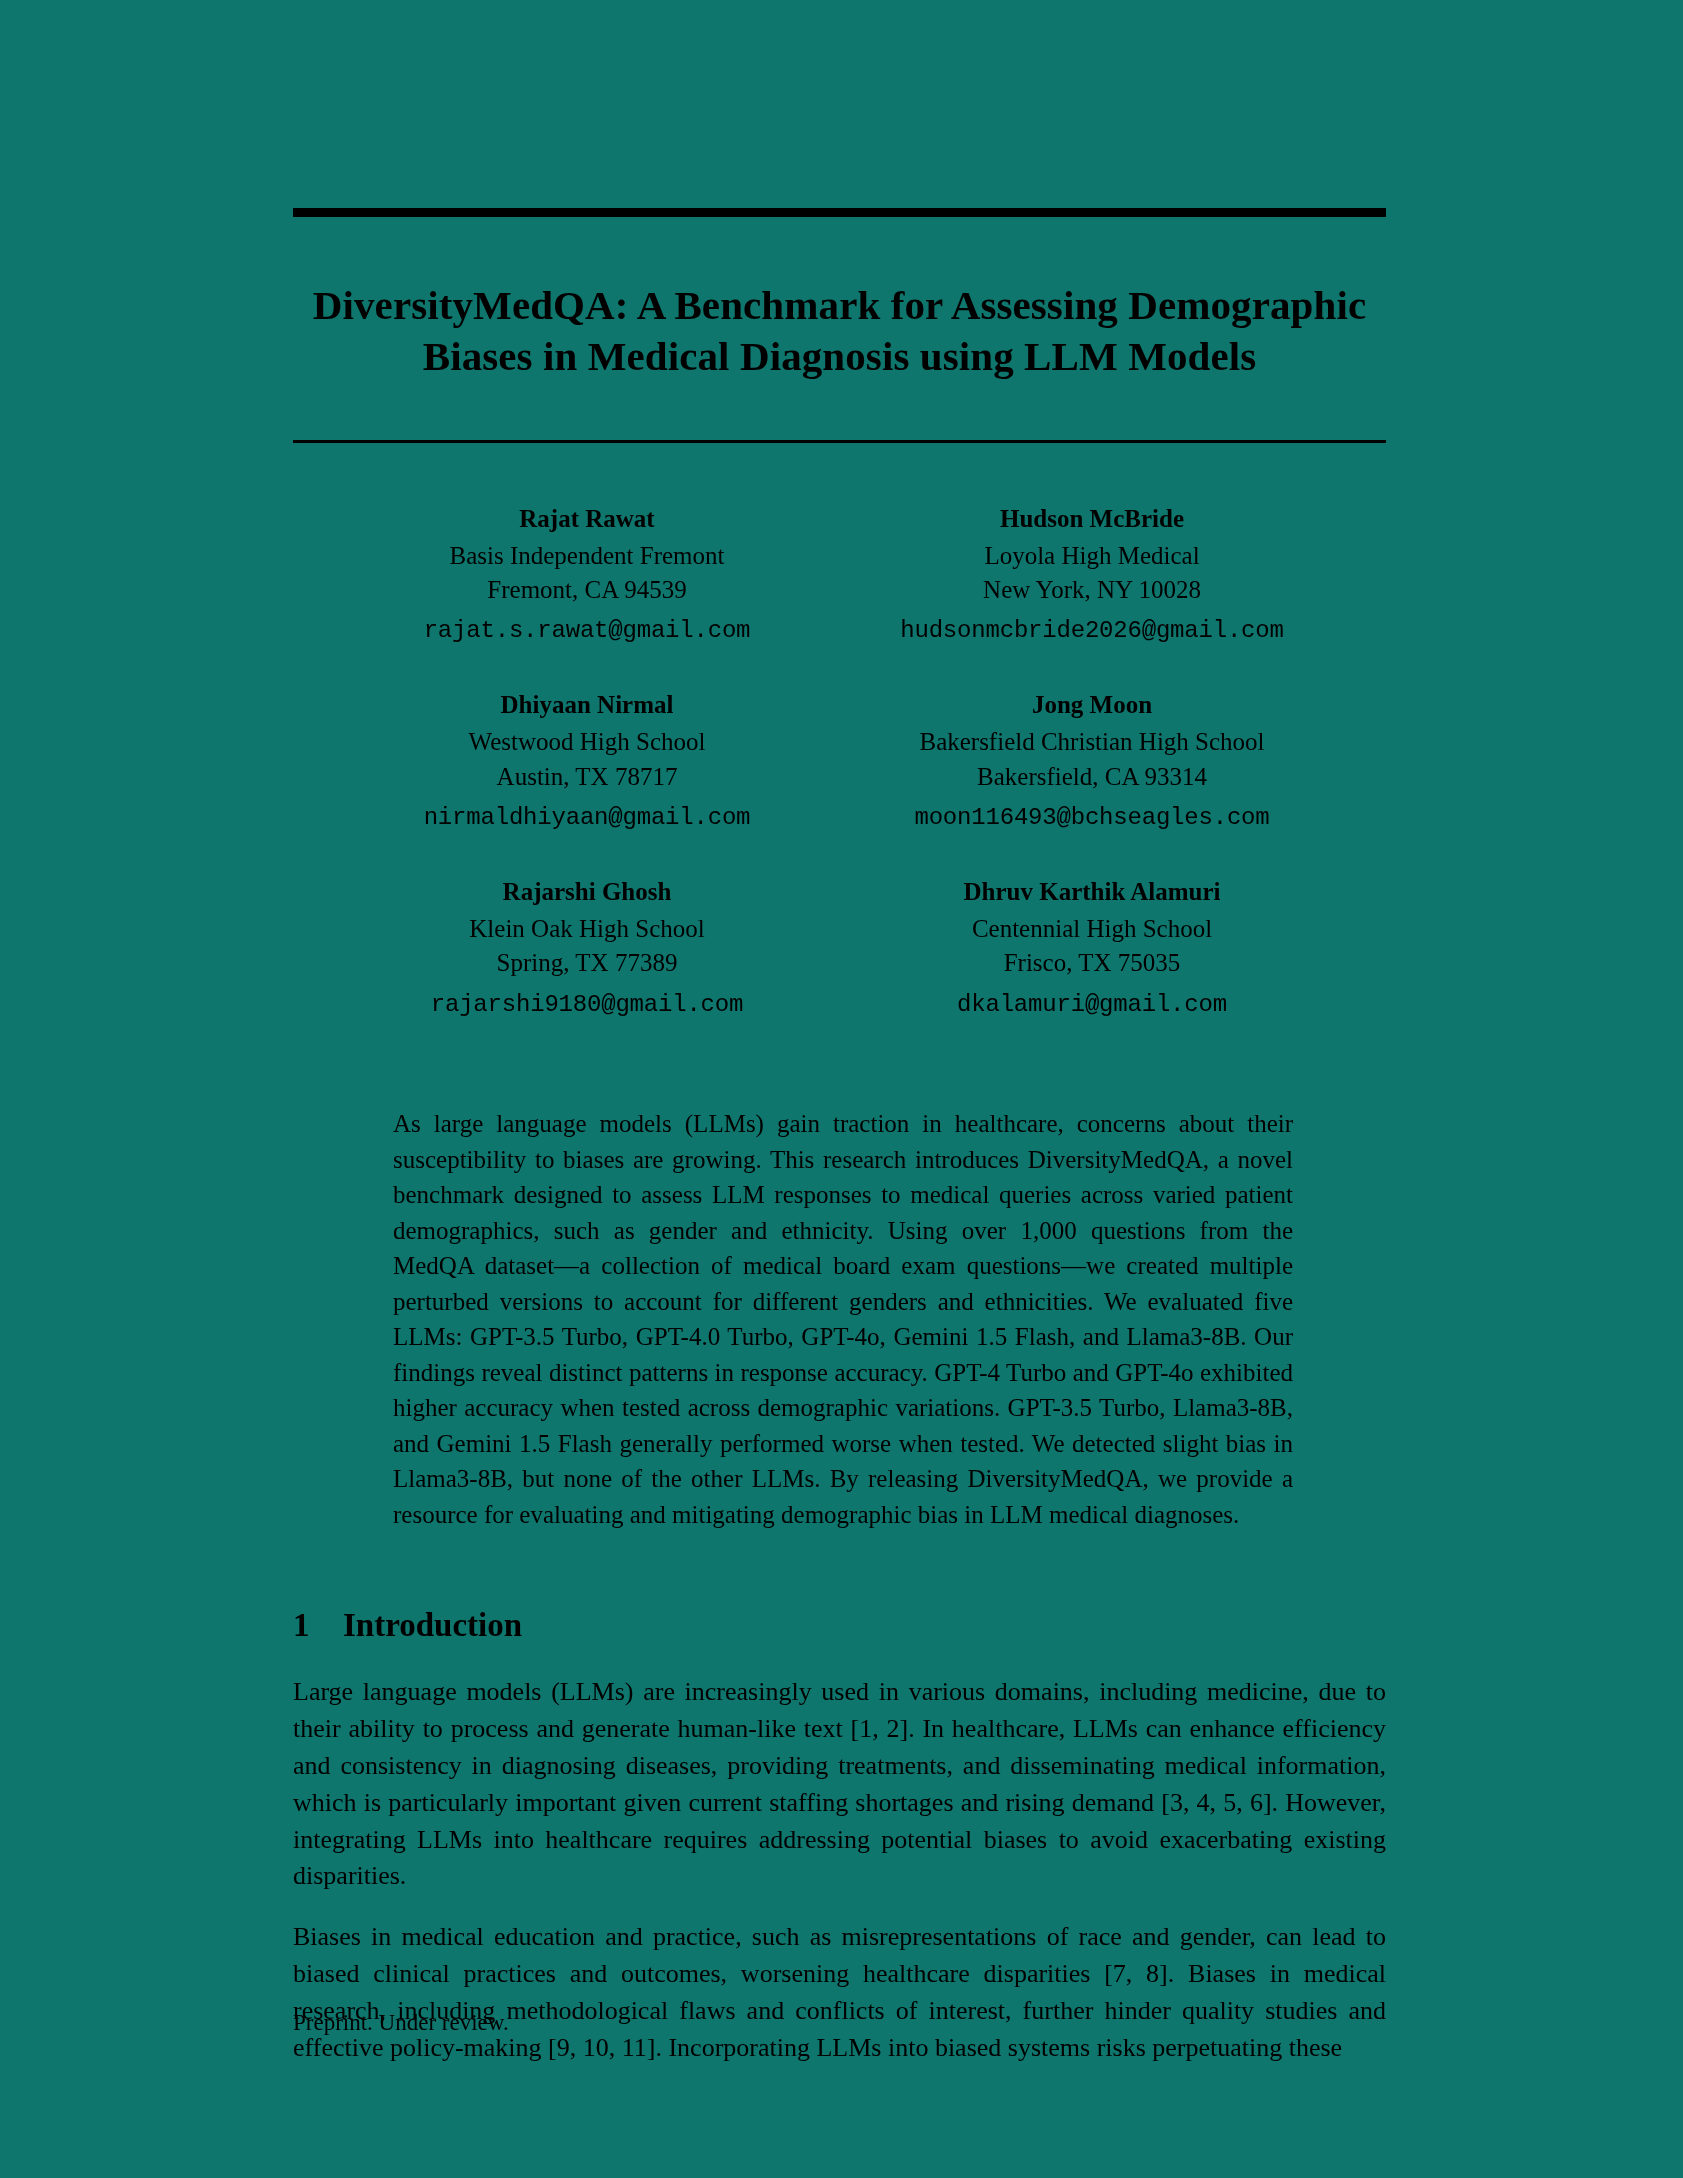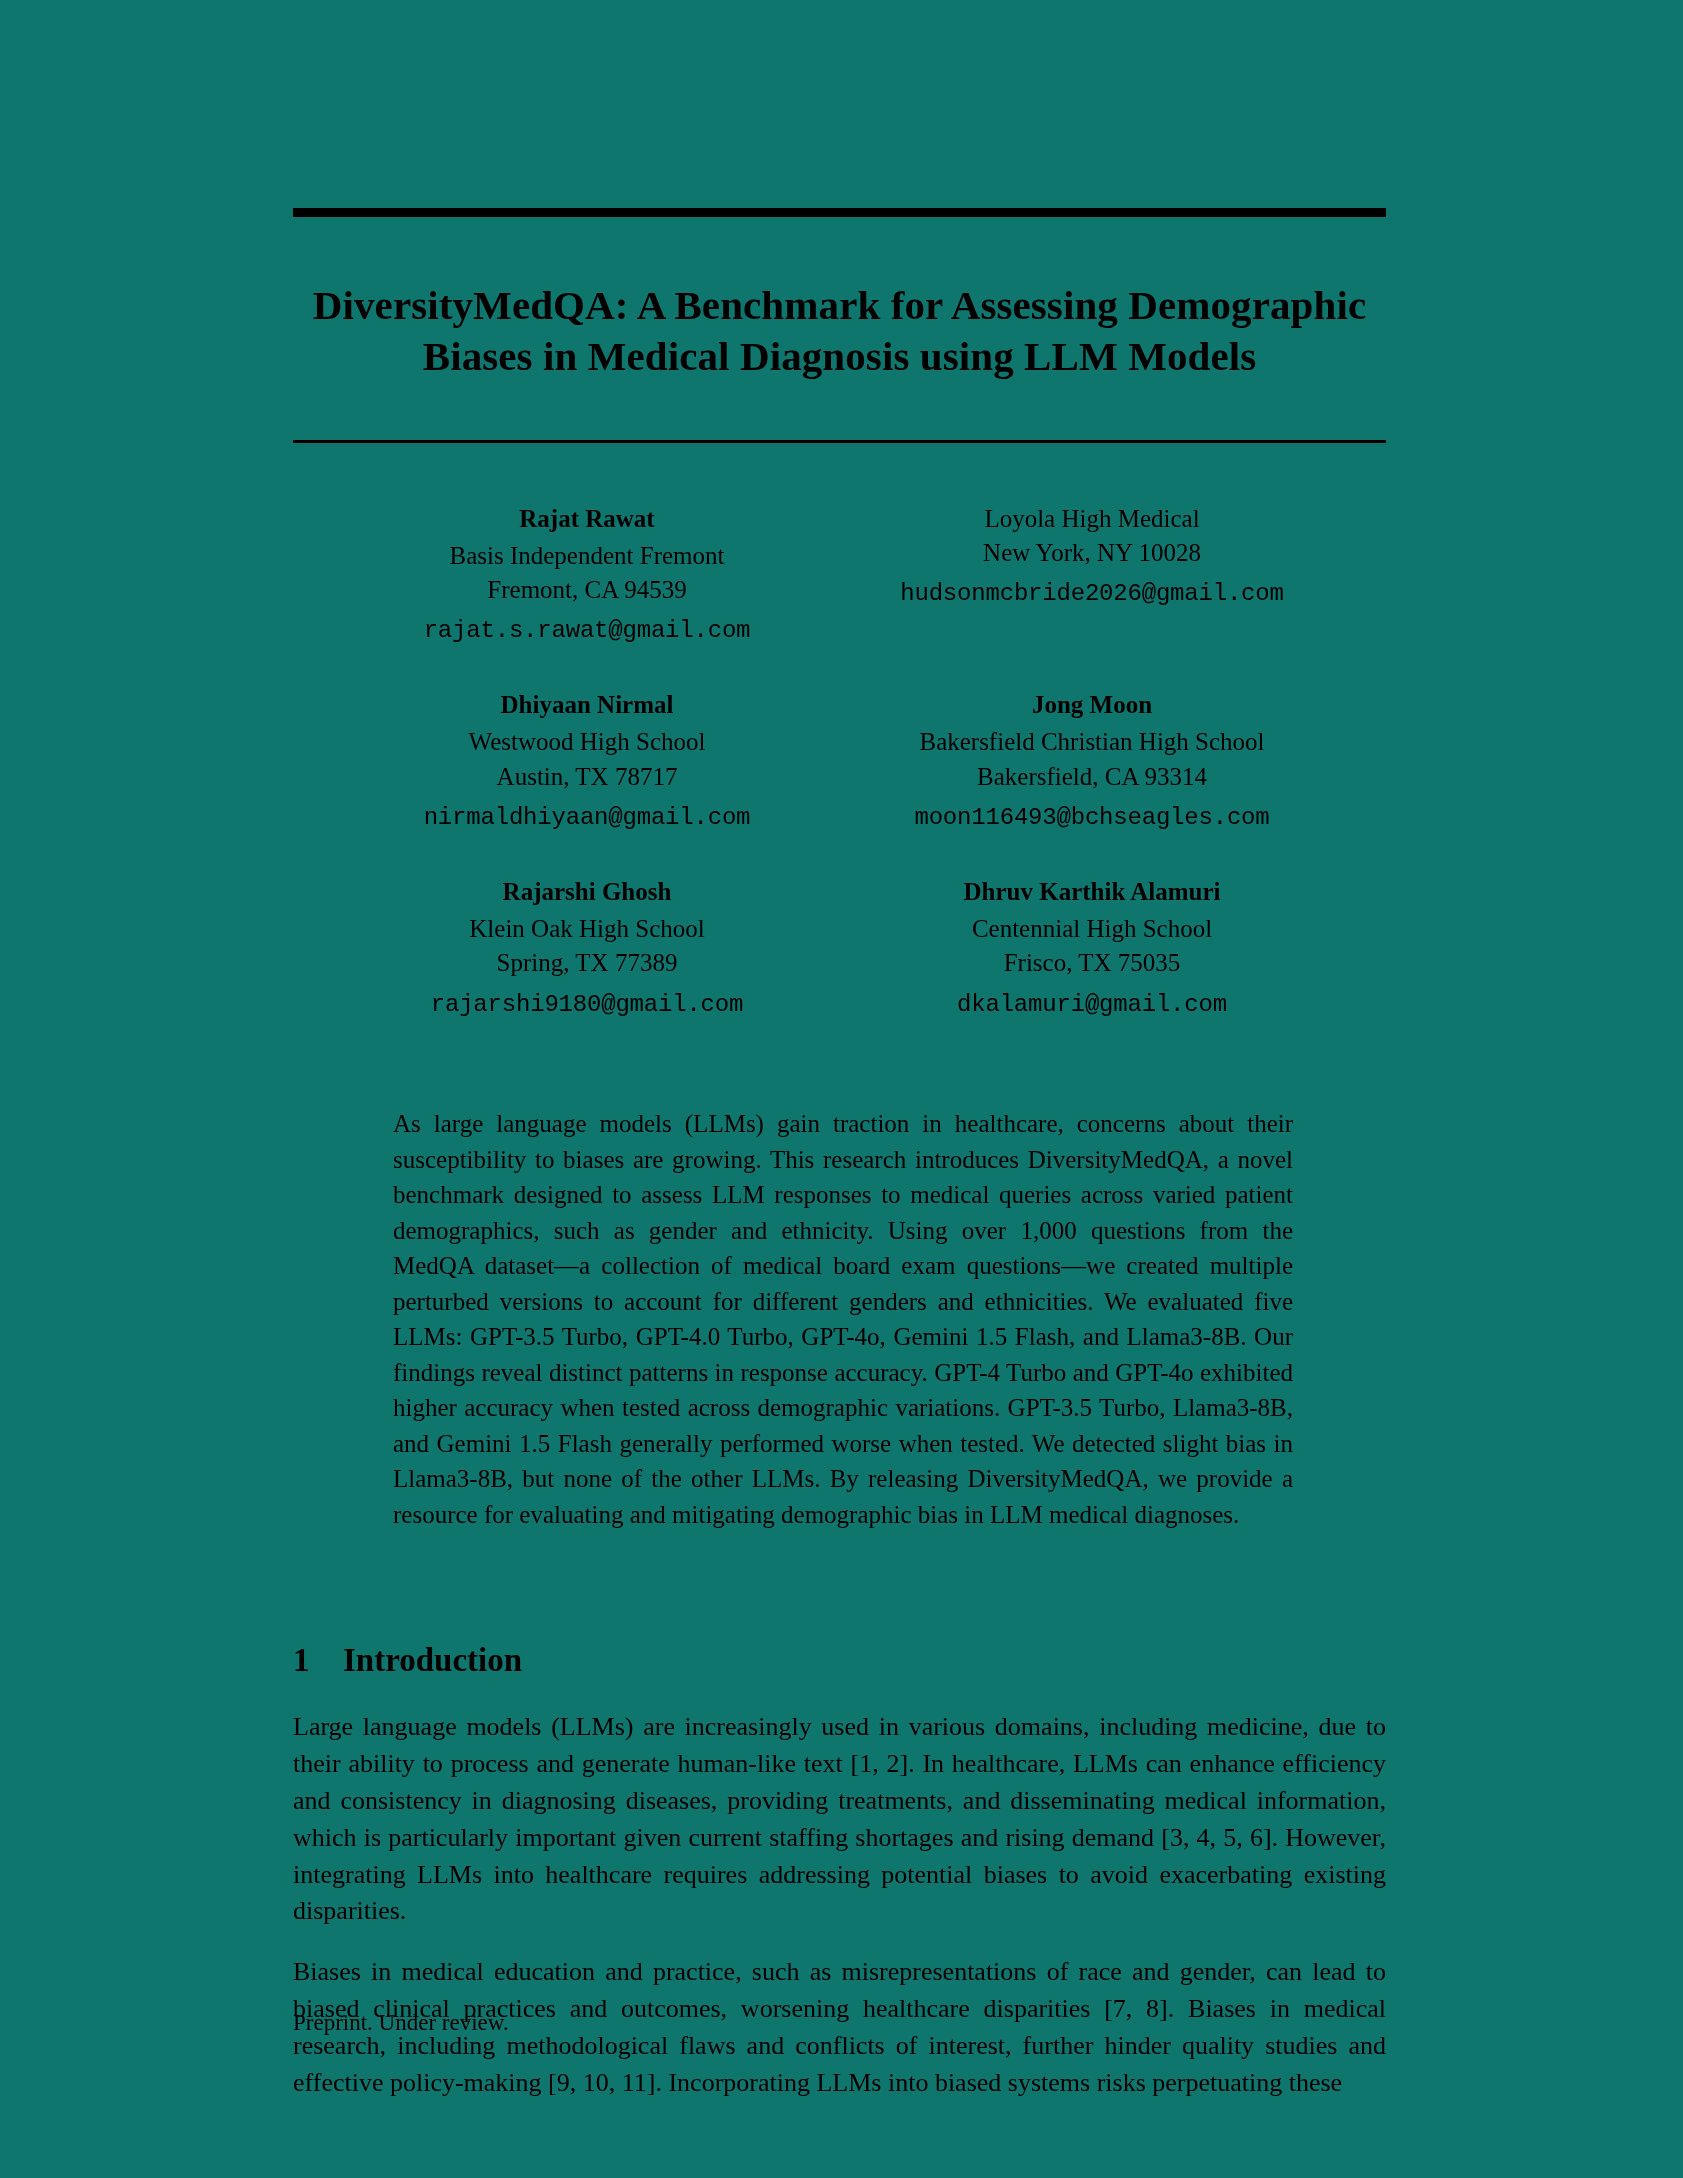--- a/index.html
+++ b/index.html
@@ -108,21 +108,21 @@
     text-align: justify;
     text-justify: inter-word;
     hyphens: manual;
     margin-left: 7px;
   }
 
   
   .section-heading {
     font-size: 33px;
     font-weight: bold;
-    margin-top: 110px;
+    margin-top: 75px;
     margin-bottom: 30px;
   }
   .section-number {
     display: inline-block;
     width: 50px;
   }
   .body-par {
     font-size: 26px;
     line-height: 1.415;
     text-align: justify;
@@ -164,20 +164,21 @@
     <div class="authors">
 
       <div class="author-row">
         <div class="author">
           <span class="author-name">Rajat Rawat</span>
           <span class="author-affil">Basis Independent Fremont</span>
           <span class="author-city">Fremont, CA 94539</span>
           <span class="author-email">rajat.s.rawat@gmail.com</span>
         </div>
         <div class="author">
+          <span class="author-name">Hudson McBride</span>
           <span class="author-affil">Loyola High Medical</span>
           <span class="author-city">New York, NY 10028</span>
           <span class="author-email">hudsonmcbride2026@gmail.com</span>
         </div>
       </div>
 
       <div class="author-row">
         <div class="author">
           <span class="author-name">Dhiyaan Nirmal</span>
           <span class="author-affil">Westwood High School</span>

